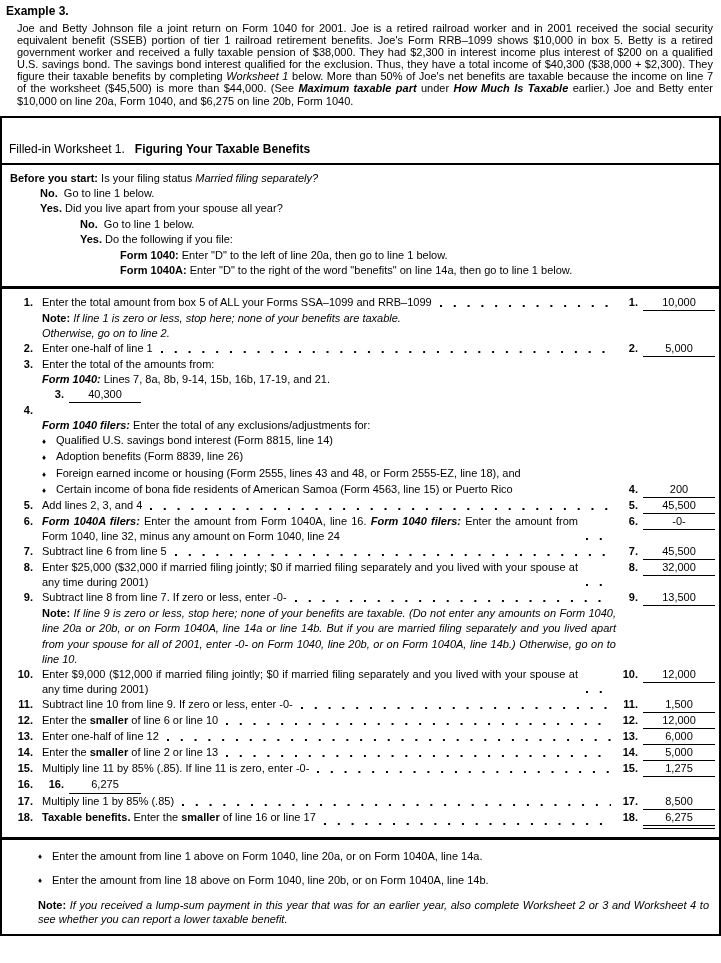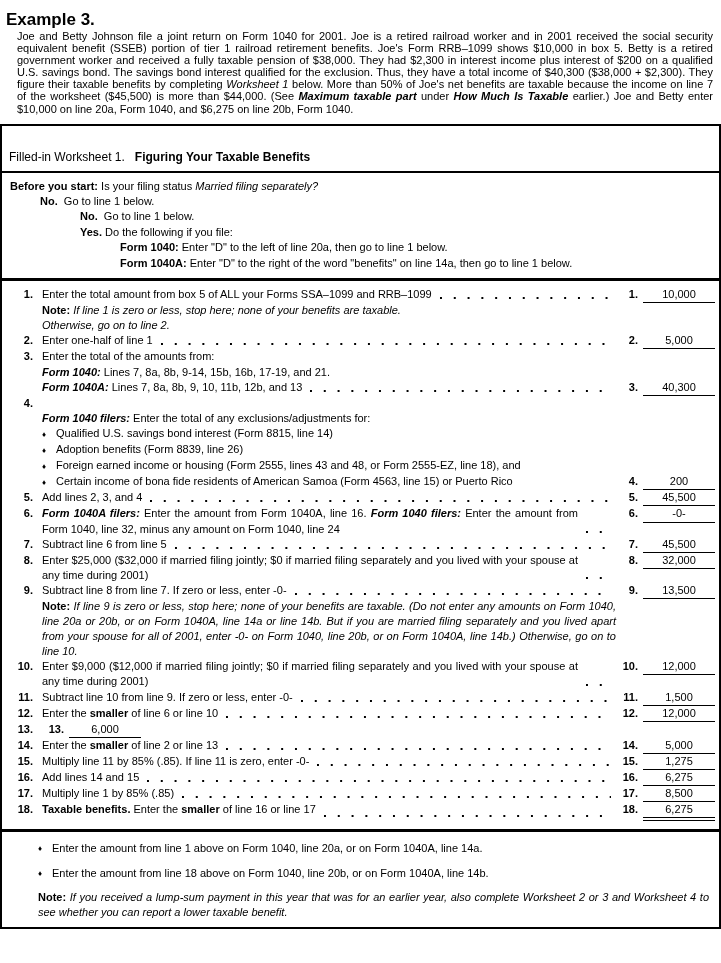--- a/index.html
+++ b/index.html
@@ -3,21 +3,21 @@
 <meta charset="utf-8">
 <style>
   html,body{margin:0;padding:0;background:#fff;}
   .page{
     width:721px;height:963px;overflow:hidden;background:#fff;color:#000;
     font-family:"Liberation Sans","DejaVu Sans",sans-serif;
     box-sizing:border-box;position:relative;
   }
   
   .example{padding:5px 8px 0 6px;}
-  .ex-heading{font-size:17px;font-weight:bold;line-height:13px;margin:8px 0 1px 0;}
+  .ex-heading{font-size:12px;font-weight:bold;line-height:13px;margin:0 0 1px 0;}
   .ex-body{margin:4px 0 0 11px;font-size:11px;line-height:12.1px;text-align:justify;}
   
   .ws{margin-top:9px;border:2px solid #000;}
   .ws-title{padding:24px 8px 7px 7px;border-bottom:2px solid #000;font-size:12px;line-height:14px;}
   .ws-title .main{font-weight:bold;font-size:12px;}
   .before{padding:6px 4px 7px 8px;border-bottom:3px solid #000;font-size:11px;line-height:15.4px;}
   .lines{padding:6px 4px 8px 0;border-bottom:3px solid #000;font-size:11px;line-height:15.1px;}
   .footer{padding:9px 10px 8px 36px;font-size:11px;line-height:14.4px;}
   .footer .row{margin-bottom:9px;}
   .footer .row:last-child{margin-bottom:0;}
@@ -67,20 +67,25 @@
         <div class="row">
           <span class="tcol">
             <span class="segs"><span class="b">Before you start: </span><span>Is your filing status </span><span class="i">Married filing separately?</span></span>
           </span>
         </div>
         <div class="row ind1">
           <span class="tcol">
             <span class="segs"><span class="b">No.</span><span>  Go to line 1 below.</span></span>
           </span>
         </div>
+        <div class="row ind1">
+          <span class="tcol">
+            <span class="segs"><span class="b">Yes.</span><span> Did you live apart from your spouse all year?</span></span>
+          </span>
+        </div>
         <div class="row ind2">
           <span class="tcol">
             <span class="segs"><span class="b">No.</span><span>  Go to line 1 below.</span></span>
           </span>
         </div>
         <div class="row ind2">
           <span class="tcol">
             <span class="segs"><span class="b">Yes.</span><span> Do the following if you file:</span></span>
           </span>
         </div>
@@ -142,24 +147,20 @@
         <div class="row">
           <span class="ncol"></span>
           <span class="tcol">
             <span class="segs"><span class="bi">Form 1040:</span><span> Lines 7, 8a, 8b, 9-14, 15b, 16b, 17-19, and 21.</span></span>
           </span>
           <span class="rnum"></span>
           <span class="val ghost"></span>
         </div>
         <div class="row">
           <span class="ncol"></span>
-          <span class="tcol">
-            <span class="segs"><span class="bi">Form 1040A:</span><span> Lines 7, 8a, 8b, 9, 10, 11b, 12b, and 13</span></span>
-            <span class="leader"></span>
-          </span>
           <span class="rnum">3.</span>
           <span class="val">40,300</span>
         </div>
         <div class="row">
           <span class="ncol">4.</span>
           <span class="rnum"></span>
           <span class="val ghost"></span>
         </div>
         <div class="row">
           <span class="ncol"></span>
@@ -280,20 +281,24 @@
           <span class="ncol">12.</span>
           <span class="tcol">
             <span class="segs"><span>Enter the </span><span class="b">smaller</span><span> of line 6 or line 10</span></span>
             <span class="leader"></span>
           </span>
           <span class="rnum">12.</span>
           <span class="val">12,000</span>
         </div>
         <div class="row">
           <span class="ncol">13.</span>
+          <span class="tcol">
+            <span class="segs"><span>Enter one-half of line 12</span></span>
+            <span class="leader"></span>
+          </span>
           <span class="rnum">13.</span>
           <span class="val">6,000</span>
         </div>
         <div class="row">
           <span class="ncol">14.</span>
           <span class="tcol">
             <span class="segs"><span>Enter the </span><span class="b">smaller</span><span> of line 2 or line 13</span></span>
             <span class="leader"></span>
           </span>
           <span class="rnum">14.</span>
@@ -303,24 +308,20 @@
           <span class="ncol">15.</span>
           <span class="tcol">
             <span class="segs"><span>Multiply line 11 by 85% (.85). If line 11 is zero, enter -0-</span></span>
             <span class="leader"></span>
           </span>
           <span class="rnum">15.</span>
           <span class="val">1,275</span>
         </div>
         <div class="row">
           <span class="ncol">16.</span>
-          <span class="tcol">
-            <span class="segs"><span>Add lines 14 and 15</span></span>
-            <span class="leader"></span>
-          </span>
           <span class="rnum">16.</span>
           <span class="val">6,275</span>
         </div>
         <div class="row">
           <span class="ncol">17.</span>
           <span class="tcol">
             <span class="segs"><span>Multiply line 1 by 85% (.85)</span></span>
             <span class="leader"></span>
           </span>
           <span class="rnum">17.</span>

